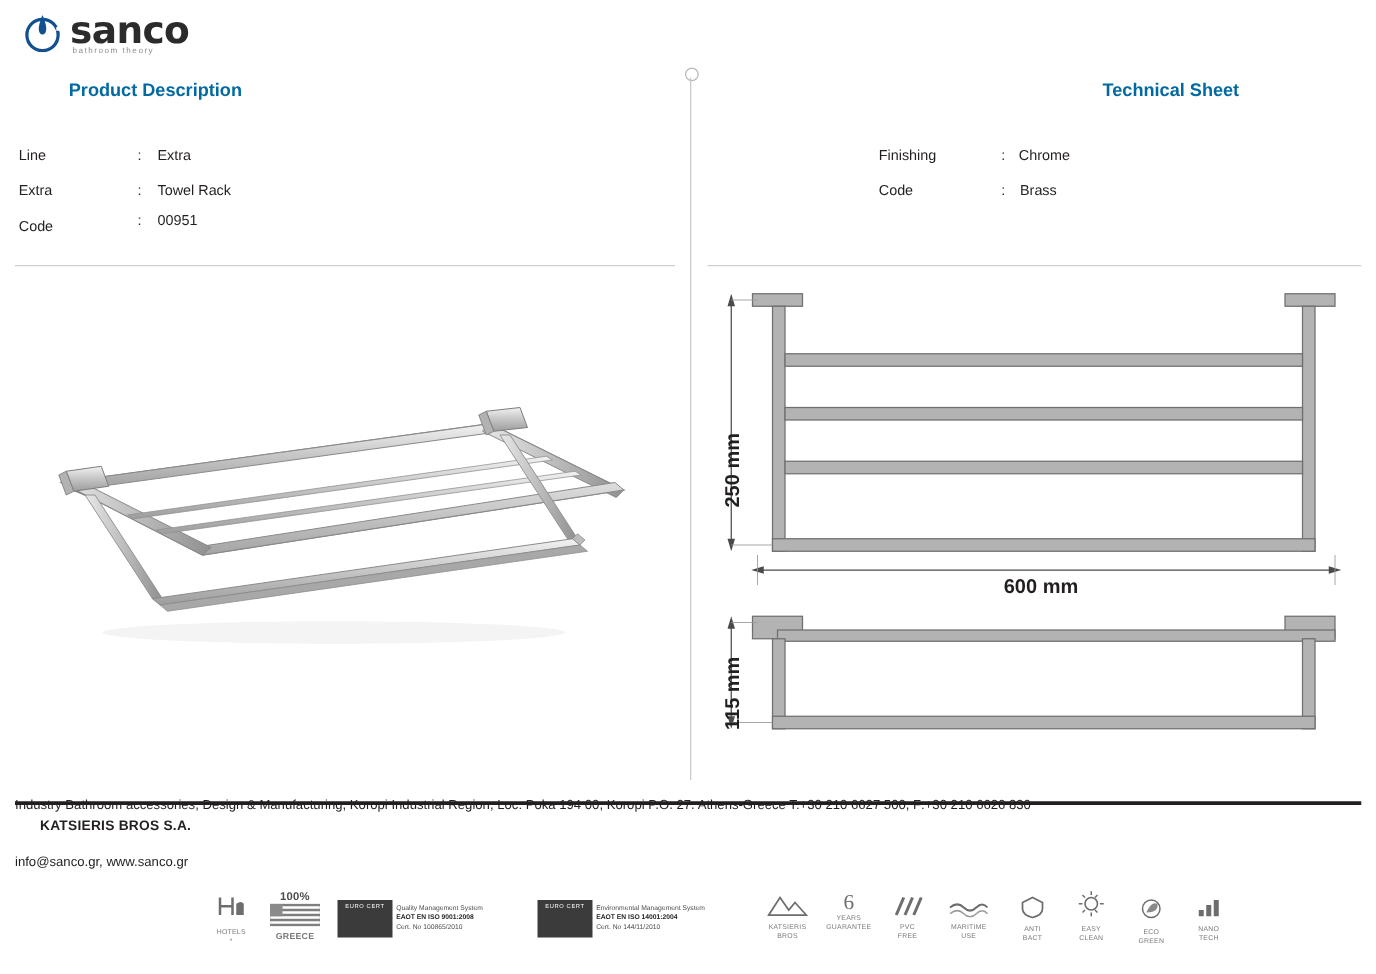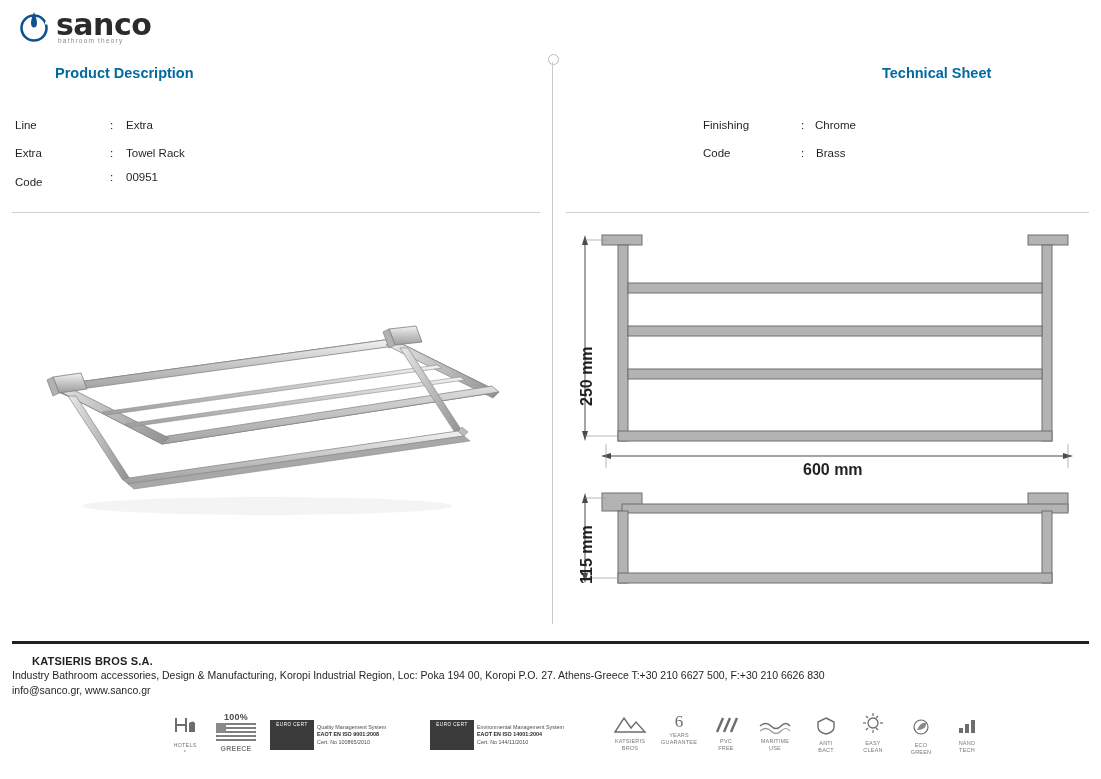--- a/index.html
+++ b/index.html
@@ -158,21 +158,21 @@
     left: 12px;
     top: 655px;
     font-size: 11px;
     font-weight: bold;
     letter-spacing: 0.2px;
     margin-left: 20px;
   }
   .addr {
     position: absolute;
     left: 12px;
-    top: 669px;
+    top: 638px;
     font-size: 10.5px;
     text-align: right;
   }
   .contact {
     position: absolute;
     left: 12px;
     top: 684px;
     font-size: 10.5px;
   }
 

